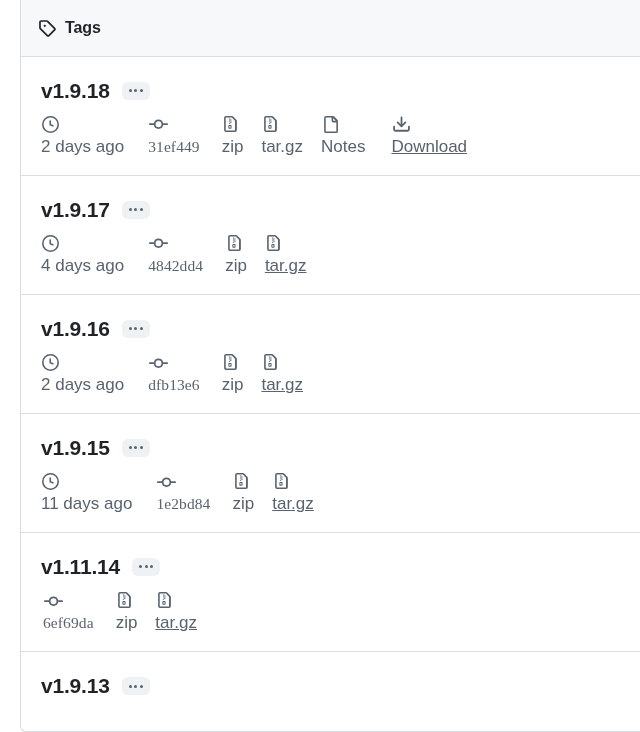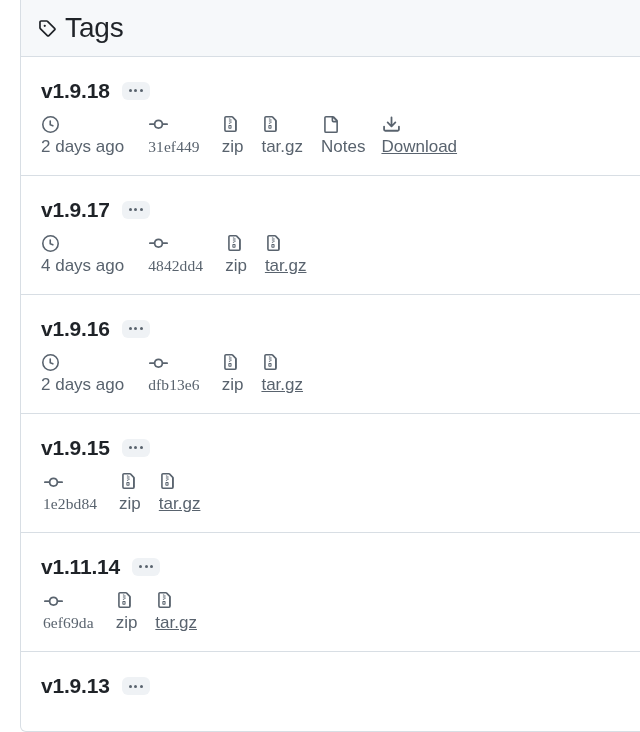--- a/index.html
+++ b/index.html
@@ -42,22 +42,22 @@
   }
   .panel-header .hdr-icon {
     display: flex;
     align-items: center;
     justify-content: center;
     width: 20px;
     height: 20px;
     color: #1f2328;
   }
   .panel-header .hdr-title {
-    font-size: 28px;
-    font-weight: 400;
+    font-size: 16px;
+    font-weight: 700;
     color: #1f2328;
     letter-spacing: -0.1px;
   }
 
   
   .tag-row {
     padding: 22px 16px 20px 20px;
     border-bottom: 1px solid #d8dee4;
     box-sizing: border-box;
   }
@@ -129,21 +129,21 @@
   .meta-item .m-icon.wide { width: 20px; }
   .meta-item .m-text { display: inline-block; }
   .meta-item .m-text.mono {
     font-family: Liberation Serif, serif;
     font-size: 15.5px;
     letter-spacing: 0.1px;
   }
   .meta-item.commit { margin-right: 22px; margin-left: 2px; }
   .meta-item.commit .m-icon { margin-right: 4px; }
   .meta-item.time { margin-right: 22px; }
-  .meta-item.notes { margin-right: 16px; }
+  .meta-item.notes { margin-right: 26px; }
 </style>
 </head>
 <body>
 
 <div class="tags-panel">
 
   <div class="panel-header">
     <span class="hdr-icon">
       <svg width="18" height="18" viewBox="0 0 16 16" fill="currentColor" aria-hidden="true">
         <path d="M1 7.775V2.75C1 1.784 1.784 1 2.75 1h5.025c.464 0 .91.184 1.238.513l6.25 6.25a1.75 1.75 0 0 1 0 2.474l-5.026 5.026a1.75 1.75 0 0 1-2.474 0l-6.25-6.25A1.752 1.752 0 0 1 1 7.775Zm1.5 0c0 .066.026.13.073.177l6.25 6.25a.25.25 0 0 0 .354 0l5.025-5.025a.25.25 0 0 0 0-.354l-6.25-6.25a.25.25 0 0 0-.177-.073H2.75a.25.25 0 0 0-.25.25ZM6 5a1 1 0 1 1 0 2 1 1 0 0 1 0-2Z"></path>
@@ -311,20 +311,28 @@
       <div class="tag-row">
         <div class="tag-title-line">
           <span class="tag-name">v1.9.15</span>
           <span class="tag-menu-badge">
             <i></i>
             <i></i>
             <i></i>
           </span>
         </div>
         <div class="tag-meta">
+          <span class="meta-item time">
+            <span class="m-icon">
+              <svg width="17" height="17" viewBox="0 0 16 16" fill="currentColor" aria-hidden="true">
+                <path d="M8 0a8 8 0 1 1 0 16A8 8 0 0 1 8 0ZM1.5 8a6.5 6.5 0 1 0 13 0 6.5 6.5 0 0 0-13 0Zm7-3.25v2.992l2.028.812a.75.75 0 0 1-.557 1.392l-2.5-1A.751.751 0 0 1 7 8.25v-3.5a.75.75 0 0 1 1.5 0Z"></path>
+              </svg>
+            </span>
+            <span class="m-text">11 days ago</span>
+          </span>
           <span class="meta-item commit link">
             <span class="m-icon wide">
               <svg width="19" height="19" viewBox="0 0 16 16" fill="currentColor" aria-hidden="true">
                 <path d="M11.93 8.5a4.002 4.002 0 0 1-7.86 0H.75a.75.75 0 0 1 0-1.5h3.32a4.002 4.002 0 0 1 7.86 0h3.32a.75.75 0 0 1 0 1.5Zm-1.43-.75a2.5 2.5 0 1 0-5 0 2.5 2.5 0 0 0 5 0Z"></path>
               </svg>
             </span>
             <span class="m-text mono">1e2bd84</span>
           </span>
           <span class="meta-item link">
             <span class="m-icon">

